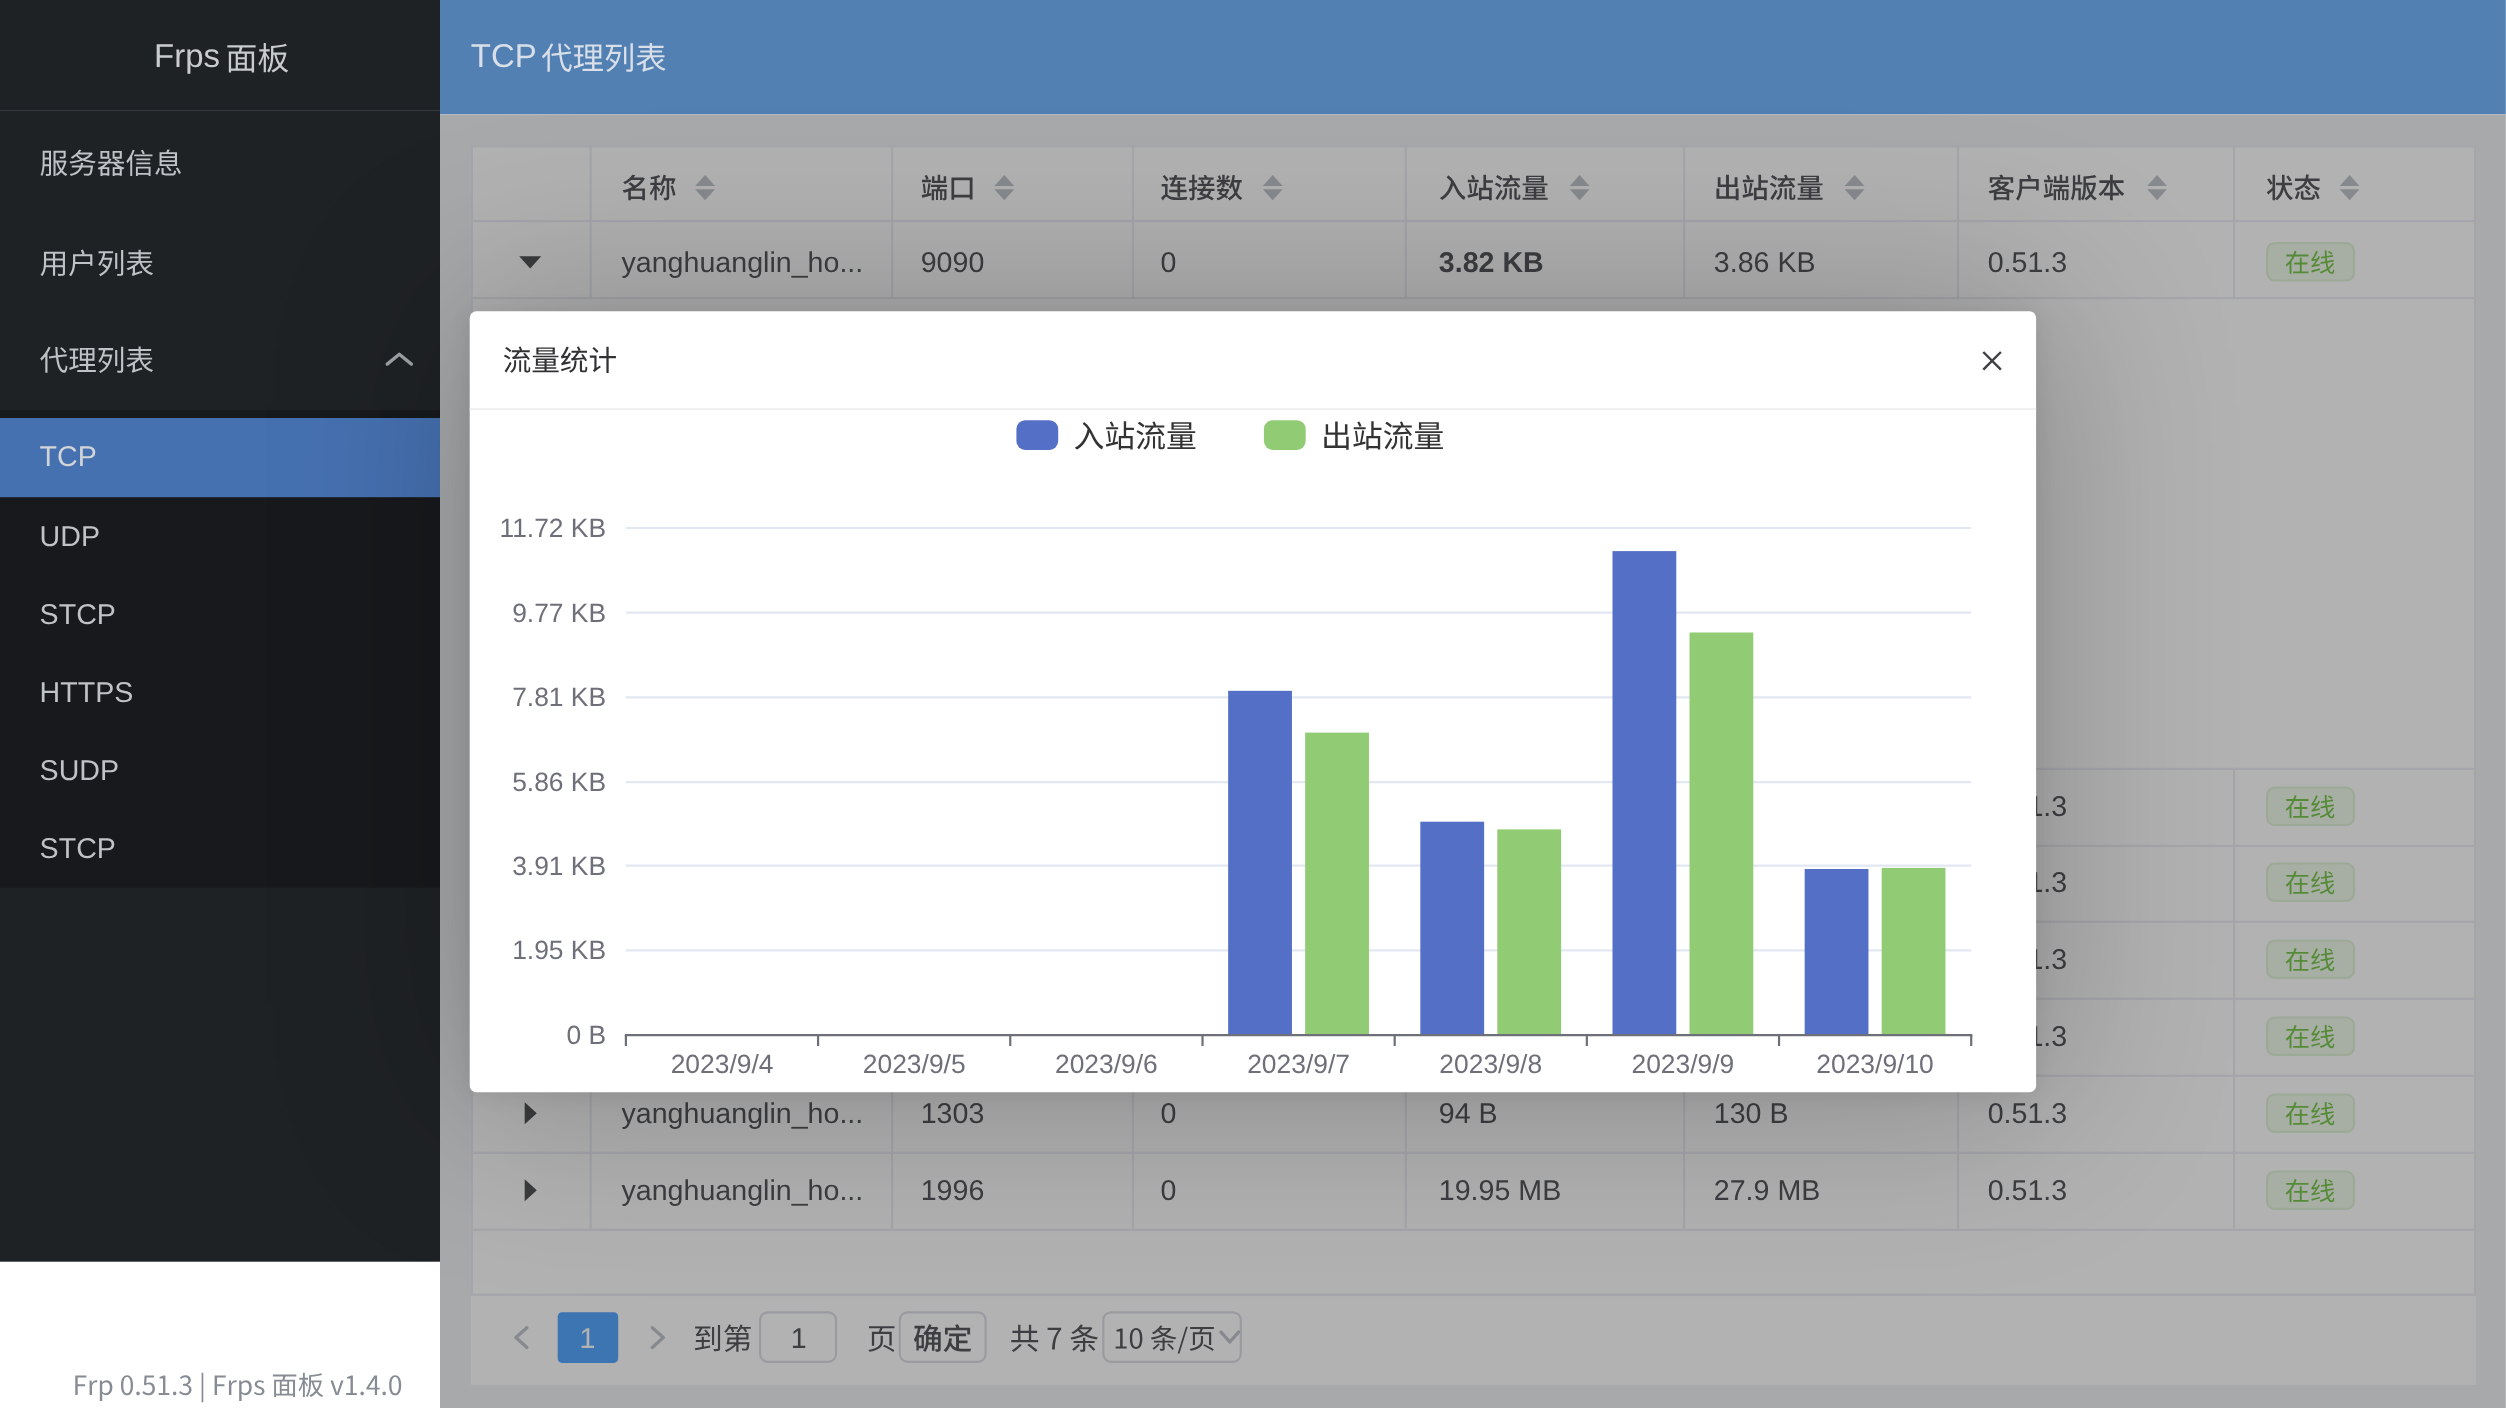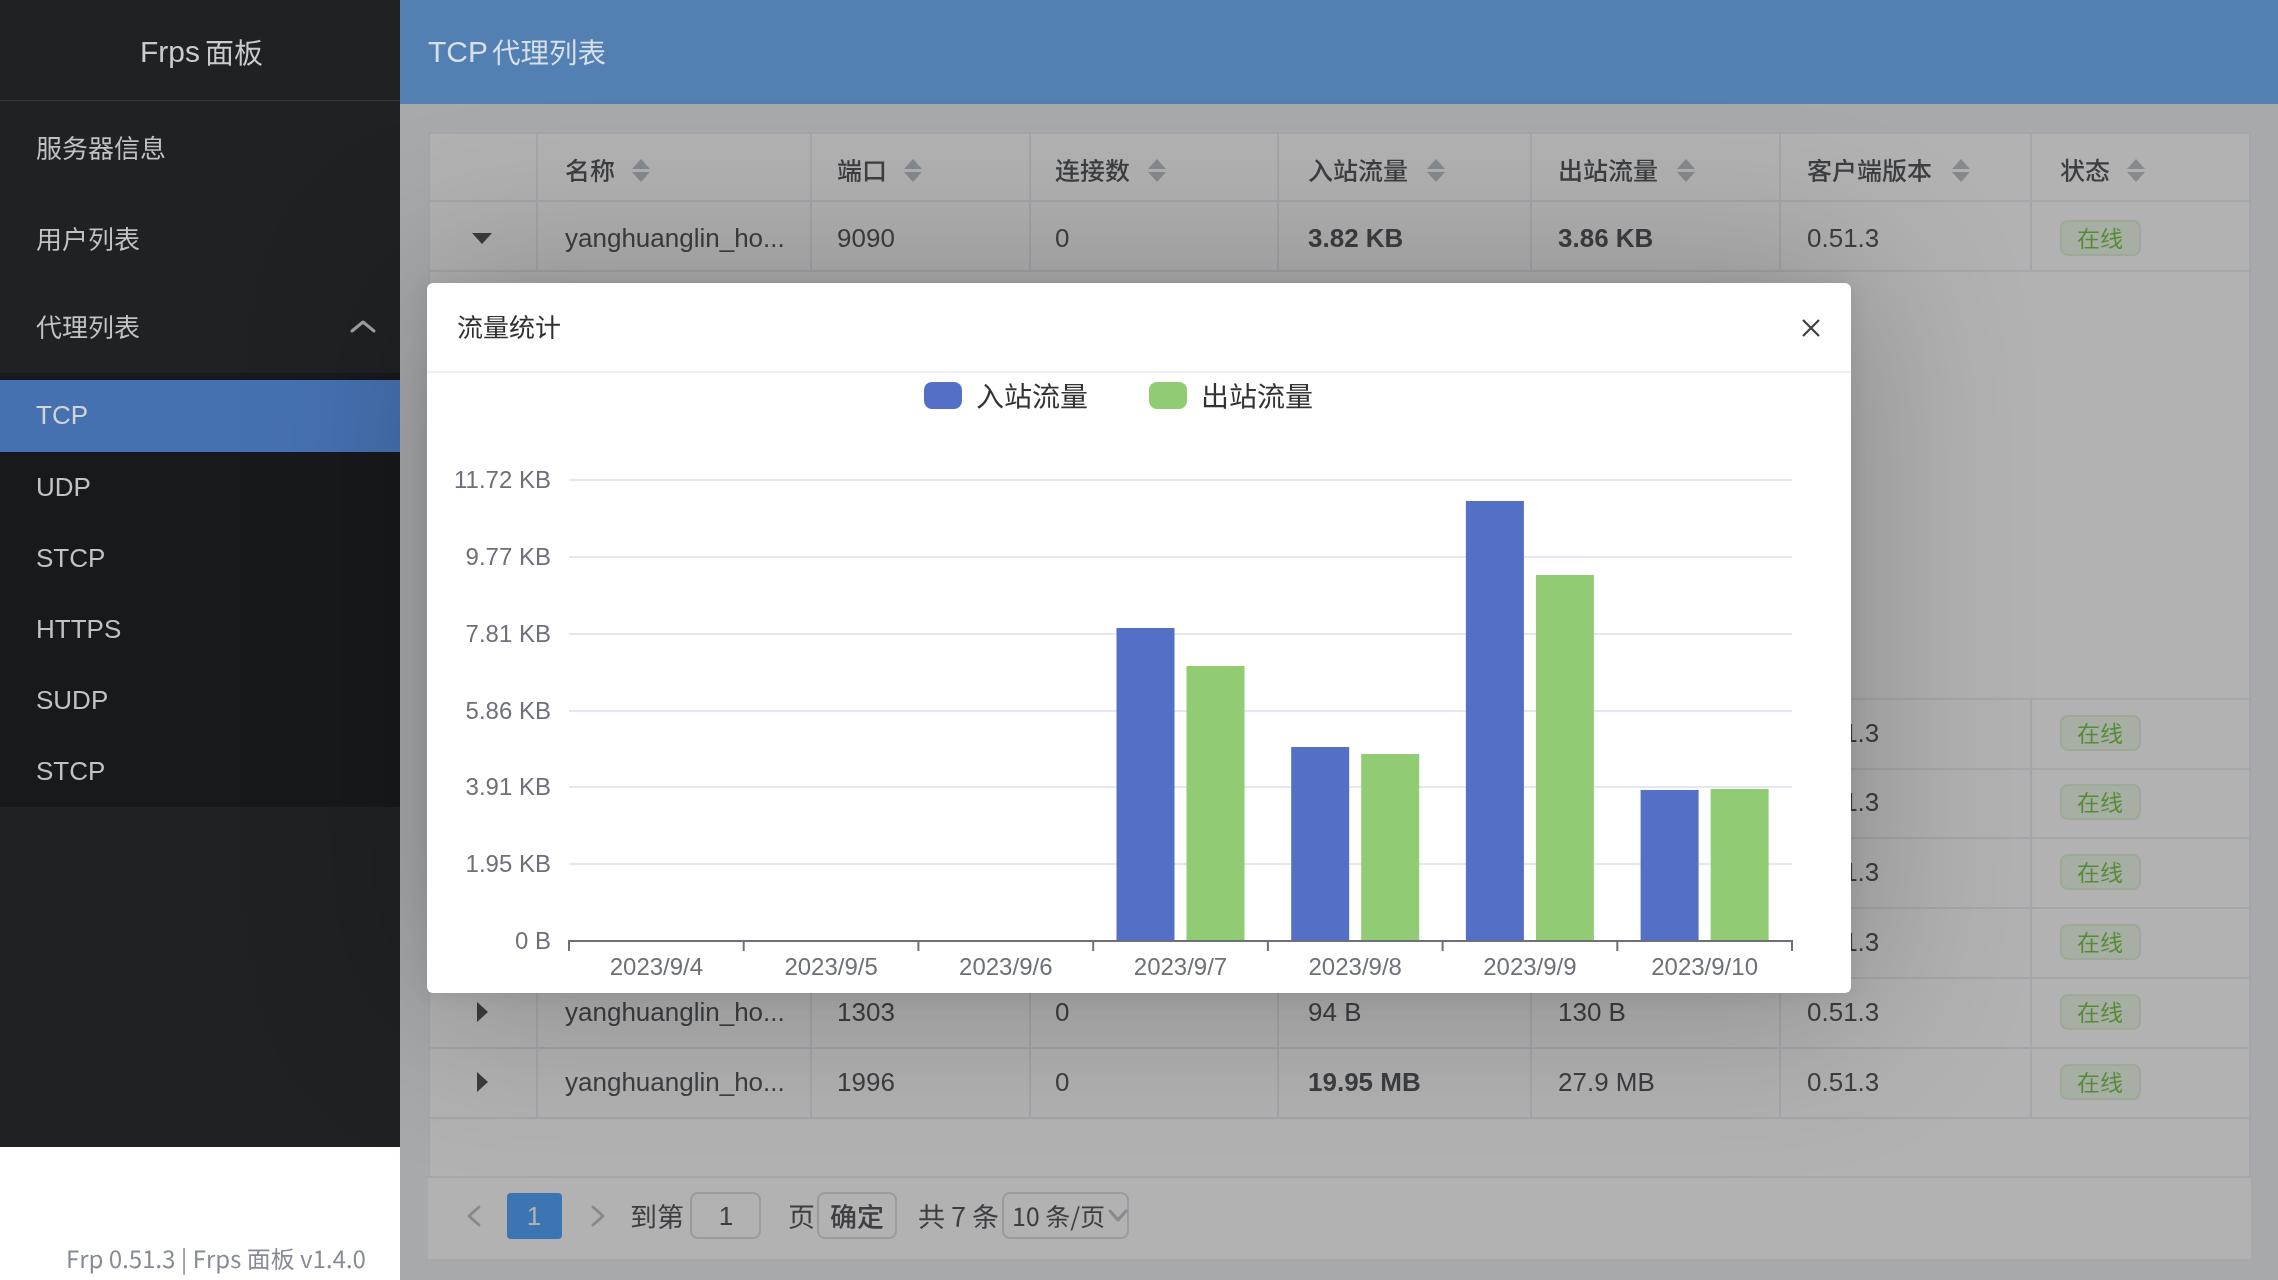--- a/index.html
+++ b/index.html
@@ -180,21 +180,21 @@
       <div class="abs" style="left:1249px;top:40px;width:0;height:0;border-left:9px solid transparent;border-right:9px solid transparent;border-top:10px solid #c0c4cc"></div>
 <div class="abs" style="left:1524px;top:27px;width:0;height:0;border-left:9px solid transparent;border-right:9px solid transparent;border-bottom:10px solid #c0c4cc"></div>
       <div class="abs" style="left:1524px;top:40px;width:0;height:0;border-left:9px solid transparent;border-right:9px solid transparent;border-top:10px solid #c0c4cc"></div>
 <div class="abs" style="left:1699px;top:27px;width:0;height:0;border-left:9px solid transparent;border-right:9px solid transparent;border-bottom:10px solid #c0c4cc"></div>
       <div class="abs" style="left:1699px;top:40px;width:0;height:0;border-left:9px solid transparent;border-right:9px solid transparent;border-top:10px solid #c0c4cc"></div>
 <div class="abs" style="left:44px;top:101px;width:0;height:0;border-left:10px solid transparent;border-right:10px solid transparent;border-top:11px solid #53565a"></div>
 <div style="position:absolute;left:137px;top:93.3px;font-size:26px;color:#565a5e;font-weight:400;line-height:26px;white-space:pre">yanghuanglin_ho...</div>
 <div style="position:absolute;left:409px;top:93.3px;font-size:26px;color:#565a5e;font-weight:400;line-height:26px;white-space:pre">9090</div>
 <div style="position:absolute;left:627px;top:93.3px;font-size:26px;color:#565a5e;font-weight:400;line-height:26px;white-space:pre">0</div>
 <div style="position:absolute;left:880px;top:93.3px;font-size:26px;color:#565a5e;font-weight:700;line-height:26px;white-space:pre">3.82 KB</div>
-<div style="position:absolute;left:1130px;top:93.3px;font-size:26px;color:#565a5e;font-weight:700;line-height:26px;white-space:pre">3.86 KB</div>
+<div style="position:absolute;left:1130px;top:93.3px;font-size:26px;color:#565a5e;font-weight:400;line-height:26px;white-space:pre">3.86 KB</div>
 <div style="position:absolute;left:1379px;top:93.3px;font-size:26px;color:#565a5e;font-weight:400;line-height:26px;white-space:pre">0.51.3</div>
 <div class="abs" style="left:1632px;top:88px;width:81px;height:36px;background:#f0f9eb;border:2px solid #e1f3d8;border-radius:8px"></div>
 <div style="position:absolute;left:1649.0px;top:94.5px;line-height:0"><svg style="overflow:visible" width="46.0" height="23" viewBox="0 0 46.0 23">
           <g fill="#7ac84f" transform="translate(0 20.2) scale(0.023000 -0.023000)">
             <path transform="translate(0 0)" d="M391 840C377 789 359 736 338 685H63V613H305C241 485 153 366 38 286C50 269 69 237 77 217C119 247 158 281 193 318V-76H268V407C315 471 356 541 390 613H939V685H421C439 730 455 776 469 821ZM598 561V368H373V298H598V14H333V-56H938V14H673V298H900V368H673V561Z"></path>
             <path transform="translate(1000 0)" d="M54 54 70 -18C162 10 282 46 398 80L387 144C264 109 137 74 54 54ZM704 780C754 756 817 717 849 689L893 736C861 763 797 800 748 822ZM72 423C86 430 110 436 232 452C188 387 149 337 130 317C99 280 76 255 54 251C63 232 74 197 78 182C99 194 133 204 384 255C382 270 382 298 384 318L185 282C261 372 337 482 401 592L338 630C319 593 297 555 275 519L148 506C208 591 266 699 309 804L239 837C199 717 126 589 104 556C82 522 65 499 47 494C56 474 68 438 72 423ZM887 349C847 286 793 228 728 178C712 231 698 295 688 367L943 415L931 481L679 434C674 476 669 520 666 566L915 604L903 670L662 634C659 701 658 770 658 842H584C585 767 587 694 591 623L433 600L445 532L595 555C598 509 603 464 608 421L413 385L425 317L617 353C629 270 645 195 666 133C581 76 483 31 381 0C399 -17 418 -44 428 -62C522 -29 611 14 691 66C732 -24 786 -77 857 -77C926 -77 949 -44 963 68C946 75 922 91 907 108C902 19 892 -4 865 -4C821 -4 784 37 753 110C832 170 900 241 950 319Z"></path>
           </g>
         </svg></div>
 <div class="abs" style="left:49px;top:591px;width:0;height:0;border-top:10px solid transparent;border-bottom:10px solid transparent;border-left:11px solid #53565a"></div>
 <div style="position:absolute;left:137px;top:588.3px;font-size:26px;color:#565a5e;font-weight:400;line-height:26px;white-space:pre">yanghuanglin_ho...</div>
@@ -263,21 +263,21 @@
 <div style="position:absolute;left:1649.0px;top:868.5px;line-height:0"><svg style="overflow:visible" width="46.0" height="23" viewBox="0 0 46.0 23">
           <g fill="#7ac84f" transform="translate(0 20.2) scale(0.023000 -0.023000)">
             <path transform="translate(0 0)" d="M391 840C377 789 359 736 338 685H63V613H305C241 485 153 366 38 286C50 269 69 237 77 217C119 247 158 281 193 318V-76H268V407C315 471 356 541 390 613H939V685H421C439 730 455 776 469 821ZM598 561V368H373V298H598V14H333V-56H938V14H673V298H900V368H673V561Z"></path>
             <path transform="translate(1000 0)" d="M54 54 70 -18C162 10 282 46 398 80L387 144C264 109 137 74 54 54ZM704 780C754 756 817 717 849 689L893 736C861 763 797 800 748 822ZM72 423C86 430 110 436 232 452C188 387 149 337 130 317C99 280 76 255 54 251C63 232 74 197 78 182C99 194 133 204 384 255C382 270 382 298 384 318L185 282C261 372 337 482 401 592L338 630C319 593 297 555 275 519L148 506C208 591 266 699 309 804L239 837C199 717 126 589 104 556C82 522 65 499 47 494C56 474 68 438 72 423ZM887 349C847 286 793 228 728 178C712 231 698 295 688 367L943 415L931 481L679 434C674 476 669 520 666 566L915 604L903 670L662 634C659 701 658 770 658 842H584C585 767 587 694 591 623L433 600L445 532L595 555C598 509 603 464 608 421L413 385L425 317L617 353C629 270 645 195 666 133C581 76 483 31 381 0C399 -17 418 -44 428 -62C522 -29 611 14 691 66C732 -24 786 -77 857 -77C926 -77 949 -44 963 68C946 75 922 91 907 108C902 19 892 -4 865 -4C821 -4 784 37 753 110C832 170 900 241 950 319Z"></path>
           </g>
         </svg></div>
 <div class="abs" style="left:49px;top:940px;width:0;height:0;border-top:10px solid transparent;border-bottom:10px solid transparent;border-left:11px solid #53565a"></div>
 <div style="position:absolute;left:137px;top:937.3px;font-size:26px;color:#565a5e;font-weight:400;line-height:26px;white-space:pre">yanghuanglin_ho...</div>
 <div style="position:absolute;left:409px;top:937.3px;font-size:26px;color:#565a5e;font-weight:400;line-height:26px;white-space:pre">1996</div>
 <div style="position:absolute;left:627px;top:937.3px;font-size:26px;color:#565a5e;font-weight:400;line-height:26px;white-space:pre">0</div>
-<div style="position:absolute;left:880px;top:937.3px;font-size:26px;color:#565a5e;font-weight:700;line-height:26px;white-space:pre">19.95 MB</div>
+<div style="position:absolute;left:880px;top:937.3px;font-size:26px;color:#565a5e;font-weight:400;line-height:26px;white-space:pre">19.95 MB</div>
 <div style="position:absolute;left:1130px;top:937.3px;font-size:26px;color:#565a5e;font-weight:400;line-height:26px;white-space:pre">27.9 MB</div>
 <div style="position:absolute;left:1379px;top:937.3px;font-size:26px;color:#565a5e;font-weight:400;line-height:26px;white-space:pre">0.51.3</div>
 <div class="abs" style="left:1632px;top:932px;width:81px;height:36px;background:#f0f9eb;border:2px solid #e1f3d8;border-radius:8px"></div>
 <div style="position:absolute;left:1649.0px;top:938.5px;line-height:0"><svg style="overflow:visible" width="46.0" height="23" viewBox="0 0 46.0 23">
           <g fill="#7ac84f" transform="translate(0 20.2) scale(0.023000 -0.023000)">
             <path transform="translate(0 0)" d="M391 840C377 789 359 736 338 685H63V613H305C241 485 153 366 38 286C50 269 69 237 77 217C119 247 158 281 193 318V-76H268V407C315 471 356 541 390 613H939V685H421C439 730 455 776 469 821ZM598 561V368H373V298H598V14H333V-56H938V14H673V298H900V368H673V561Z"></path>
             <path transform="translate(1000 0)" d="M54 54 70 -18C162 10 282 46 398 80L387 144C264 109 137 74 54 54ZM704 780C754 756 817 717 849 689L893 736C861 763 797 800 748 822ZM72 423C86 430 110 436 232 452C188 387 149 337 130 317C99 280 76 255 54 251C63 232 74 197 78 182C99 194 133 204 384 255C382 270 382 298 384 318L185 282C261 372 337 482 401 592L338 630C319 593 297 555 275 519L148 506C208 591 266 699 309 804L239 837C199 717 126 589 104 556C82 522 65 499 47 494C56 474 68 438 72 423ZM887 349C847 286 793 228 728 178C712 231 698 295 688 367L943 415L931 481L679 434C674 476 669 520 666 566L915 604L903 670L662 634C659 701 658 770 658 842H584C585 767 587 694 591 623L433 600L445 532L595 555C598 509 603 464 608 421L413 385L425 317L617 353C629 270 645 195 666 133C581 76 483 31 381 0C399 -17 418 -44 428 -62C522 -29 611 14 691 66C732 -24 786 -77 857 -77C926 -77 949 -44 963 68C946 75 922 91 907 108C902 19 892 -4 865 -4C821 -4 784 37 753 110C832 170 900 241 950 319Z"></path>
           </g>
         </svg></div>
 <svg class="abs" style="left:36px;top:1072px" width="20" height="24">

